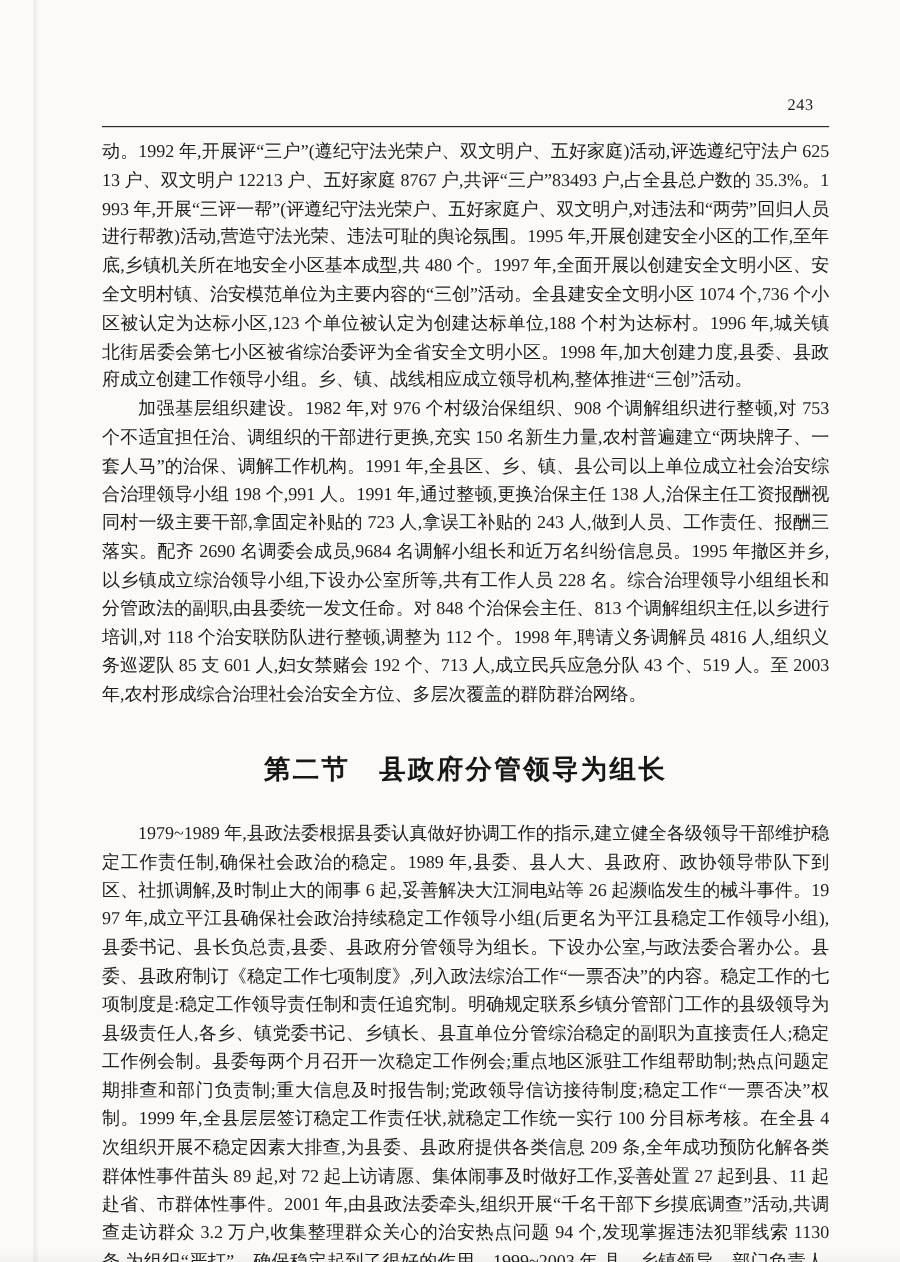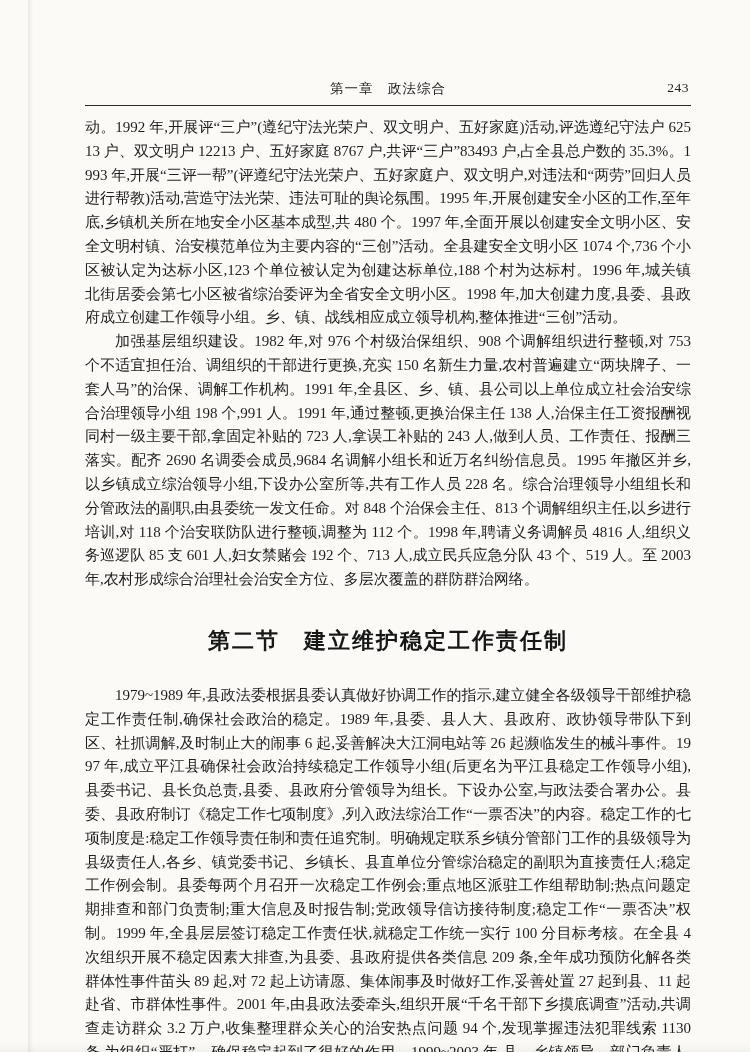--- a/index.html
+++ b/index.html
@@ -42,21 +42,21 @@
     font-size: 13.5px;
     letter-spacing: 1px;
   }
   .chapter-title {
     position: absolute;
     left: 0; right: 0;
     text-align: center;
   }
   .page-number {
     position: absolute;
-    right: 2px;
+    right: 13px;
     top: 0;
     letter-spacing: 0.5px;
   }
   .header-rule {
     border: none;
     border-top: 1.6px solid #2e2c2a;
     margin: 5px 0 0 0;
   }
   .body-text {
     margin-top: 10px;
@@ -84,29 +84,28 @@
 </style>
 </head>
 <body>
 
 <div class="scan-edge-left"></div>
 <div class="scan-shadow-bottom"></div>
 
 <div class="page">
 
   <div class="running-header">
-    <div class="chapter-title">第一章　政法综合</div>
     <div class="page-number">243</div>
   </div>
 
   <hr class="header-rule">
 
   <div class="body-text">
     <p class="para">动。1992 年,开展评“三户”(遵纪守法光荣户、双文明户、五好家庭)活动,评选遵纪守法户 62513 户、双文明户 12213 户、五好家庭 8767 户,共评“三户”83493 户,占全县总户数的 35.3%。1993 年,开展“三评一帮”(评遵纪守法光荣户、五好家庭户、双文明户,对违法和“两劳”回归人员进行帮教)活动,营造守法光荣、违法可耻的舆论氛围。1995 年,开展创建安全小区的工作,至年底,乡镇机关所在地安全小区基本成型,共 480 个。1997 年,全面开展以创建安全文明小区、安全文明村镇、治安模范单位为主要内容的“三创”活动。全县建安全文明小区 1074 个,736 个小区被认定为达标小区,123 个单位被认定为创建达标单位,188 个村为达标村。1996 年,城关镇北街居委会第七小区被省综治委评为全省安全文明小区。1998 年,加大创建力度,县委、县政府成立创建工作领导小组。乡、镇、战线相应成立领导机构,整体推进“三创”活动。</p>
 
     <p class="para indent">加强基层组织建设。1982 年,对 976 个村级治保组织、908 个调解组织进行整顿,对 753 个不适宜担任治、调组织的干部进行更换,充实 150 名新生力量,农村普遍建立“两块牌子、一套人马”的治保、调解工作机构。1991 年,全县区、乡、镇、县公司以上单位成立社会治安综合治理领导小组 198 个,991 人。1991 年,通过整顿,更换治保主任 138 人,治保主任工资报酬视同村一级主要干部,拿固定补贴的 723 人,拿误工补贴的 243 人,做到人员、工作责任、报酬三落实。配齐 2690 名调委会成员,9684 名调解小组长和近万名纠纷信息员。1995 年撤区并乡,以乡镇成立综治领导小组,下设办公室所等,共有工作人员 228 名。综合治理领导小组组长和分管政法的副职,由县委统一发文任命。对 848 个治保会主任、813 个调解组织主任,以乡进行培训,对 118 个治安联防队进行整顿,调整为 112 个。1998 年,聘请义务调解员 4816 人,组织义务巡逻队 85 支 601 人,妇女禁赌会 192 个、713 人,成立民兵应急分队 43 个、519 人。至 2003 年,农村形成综合治理社会治安全方位、多层次覆盖的群防群治网络。</p>
 
-    <h2 class="section-heading">第二节　建立维护稳定工作责任制</h2>
+    <h2 class="section-heading">第二节　县政府分管领导为组长</h2>
 
     <p class="para indent">1979~1989 年,县政法委根据县委认真做好协调工作的指示,建立健全各级领导干部维护稳定工作责任制,确保社会政治的稳定。1989 年,县委、县人大、县政府、政协领导带队下到区、社抓调解,及时制止大的闹事 6 起,妥善解决大江洞电站等 26 起濒临发生的械斗事件。1997 年,成立平江县确保社会政治持续稳定工作领导小组(后更名为平江县稳定工作领导小组),县委书记、县长负总责,县委、县政府分管领导为组长。下设办公室,与政法委合署办公。县委、县政府制订《稳定工作七项制度》,列入政法综治工作“一票否决”的内容。稳定工作的七项制度是:稳定工作领导责任制和责任追究制。明确规定联系乡镇分管部门工作的县级领导为县级责任人,各乡、镇党委书记、乡镇长、县直单位分管综治稳定的副职为直接责任人;稳定工作例会制。县委每两个月召开一次稳定工作例会;重点地区派驻工作组帮助制;热点问题定期排查和部门负责制;重大信息及时报告制;党政领导信访接待制度;稳定工作“一票否决”权制。1999 年,全县层层签订稳定工作责任状,就稳定工作统一实行 100 分目标考核。在全县 4 次组织开展不稳定因素大排查,为县委、县政府提供各类信息 209 条,全年成功预防化解各类群体性事件苗头 89 起,对 72 起上访请愿、集体闹事及时做好工作,妥善处置 27 起到县、11 起赴省、市群体性事件。2001 年,由县政法委牵头,组织开展“千名干部下乡摸底调查”活动,共调查走访群众 3.2 万户,收集整理群众关心的治安热点问题 94 个,发现掌握违法犯罪线索 1130 条,为组织“严打”、确保稳定起到了很好的作用。1999~2003 年,县、乡镇领导、部门负责人,上下联动,部门配合,较好地解决了农村“两会一办”</p>
   </div>
 
 </div>
 
 </body></html>

